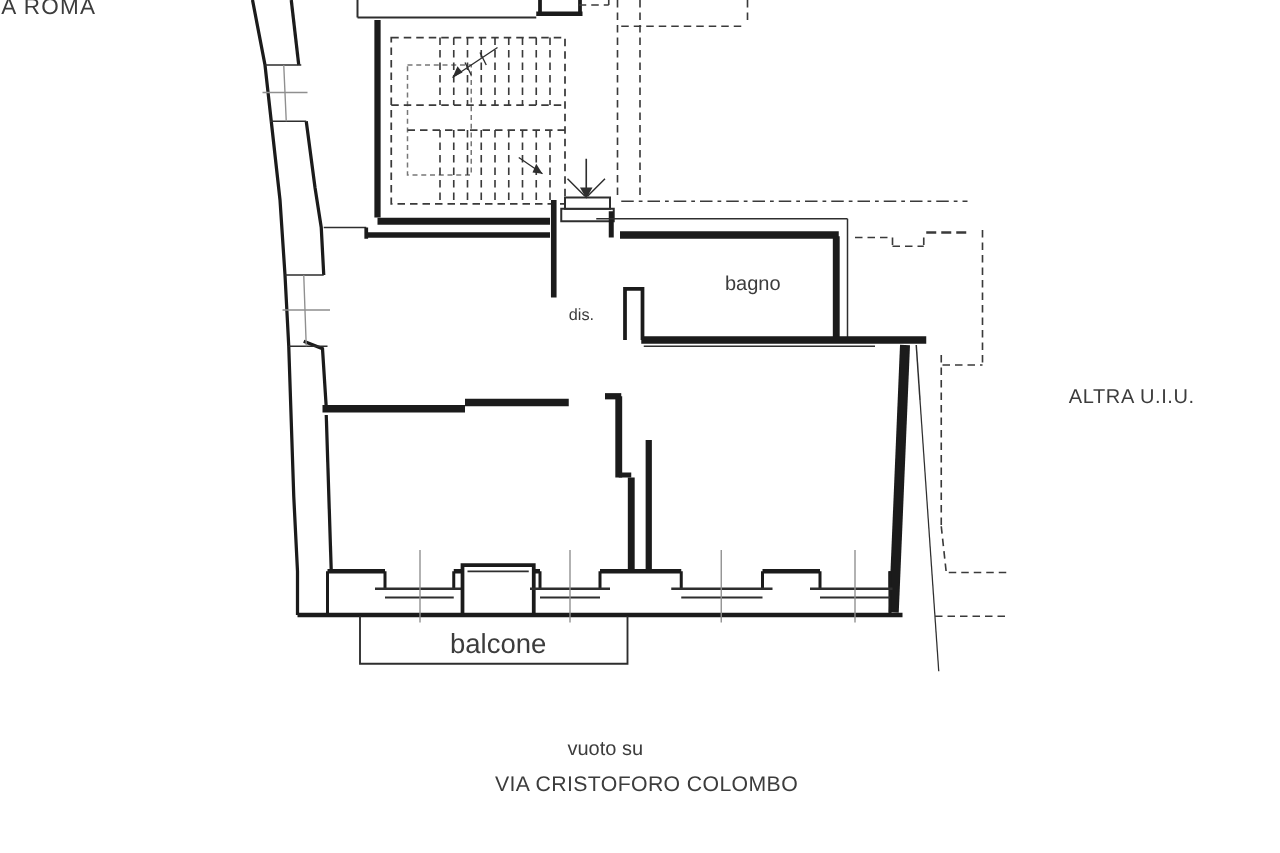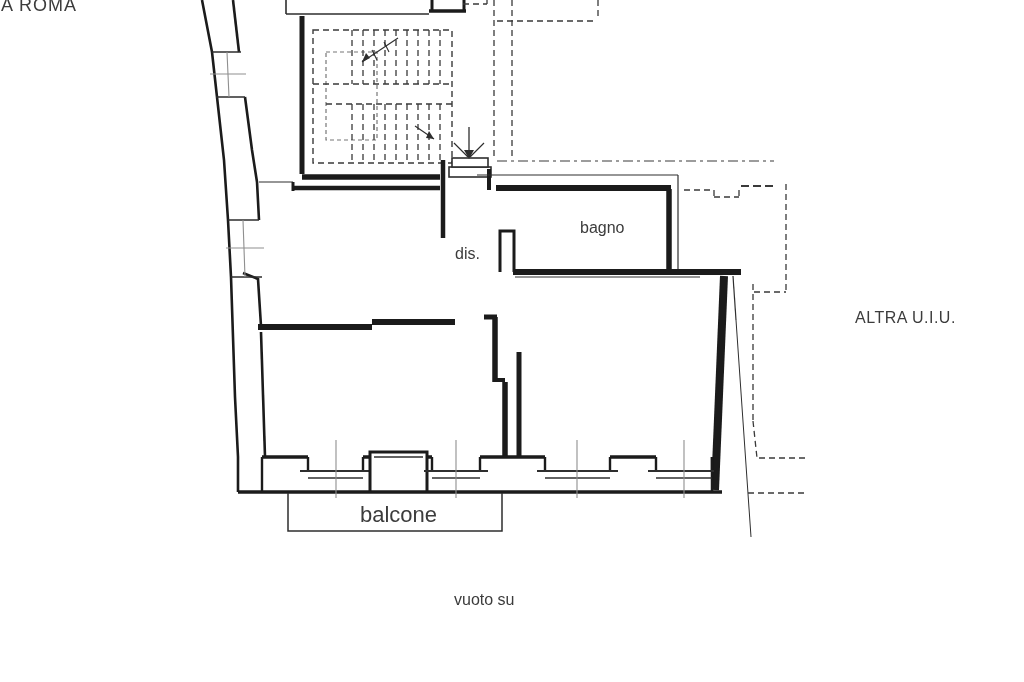--- a/index.html
+++ b/index.html
@@ -13,21 +13,21 @@
   html,body{margin:0;padding:0;background:#fff;}
   .canvas{
     position:relative;width:1024px;height:682px;overflow:hidden;
     background:var(--background);
     font-family:"Liberation Sans", sans-serif;
   }
   svg{position:absolute;left:0;top:0;}
   .label{position:absolute;color:var(--text);white-space:nowrap;line-height:1.1;}
   .lbl-a-roma{left:1px;top:-4px;font-size:18px;letter-spacing:1px;}
   .lbl-bagno{left:580px;top:219px;font-size:16px;}
-  .lbl-dis{left:455px;top:245px;font-size:16px;text-align:right;}
+  .lbl-dis{left:455px;top:245px;font-size:13px;text-align:right;}
   .lbl-balcone{left:360px;top:503px;font-size:22px;}
   .lbl-altra{left:855px;top:309px;font-size:16px;letter-spacing:0.5px;text-align:right;}
   .lbl-vuoto{left:454px;top:591px;font-size:16px;}
   .lbl-via{left:396px;top:619px;font-size:17px;letter-spacing:0.3px;}
 
   
   .w   {stroke:var(--wall-line);fill:none;stroke-linecap:butt;}
   .thin{stroke:var(--thin-line);fill:none;stroke-linecap:butt;}
   .dash{stroke:var(--dashed-line);fill:none;stroke-dasharray:6 4;stroke-linecap:butt;}
   .dashdot{stroke:var(--dashed-line);fill:none;stroke-dasharray:10 4 3 4;}
@@ -183,13 +183,14 @@
       <path class="dash" stroke-width="1.3" d="M748,493 L806,493"></path>
     </g>
   </svg>
 
   <div class="label lbl-a-roma">A ROMA</div>
   <div class="label lbl-bagno">bagno</div>
   <div class="label lbl-dis">dis.</div>
   <div class="label lbl-balcone">balcone</div>
   <div class="label lbl-altra">ALTRA U.I.U.</div>
   <div class="label lbl-vuoto">vuoto su</div>
+  <div class="label lbl-via">VIA CRISTOFORO COLOMBO</div>
 </div>
 
 </body></html>

